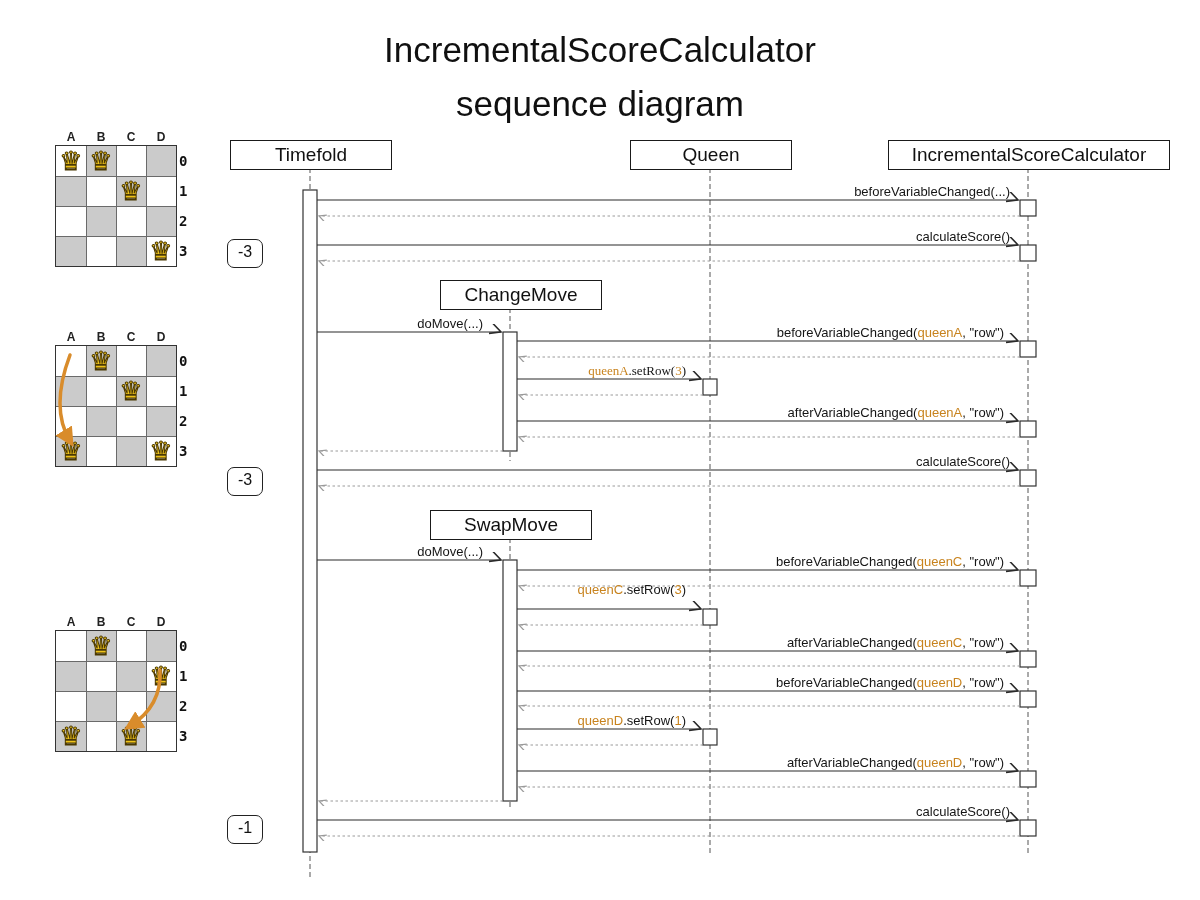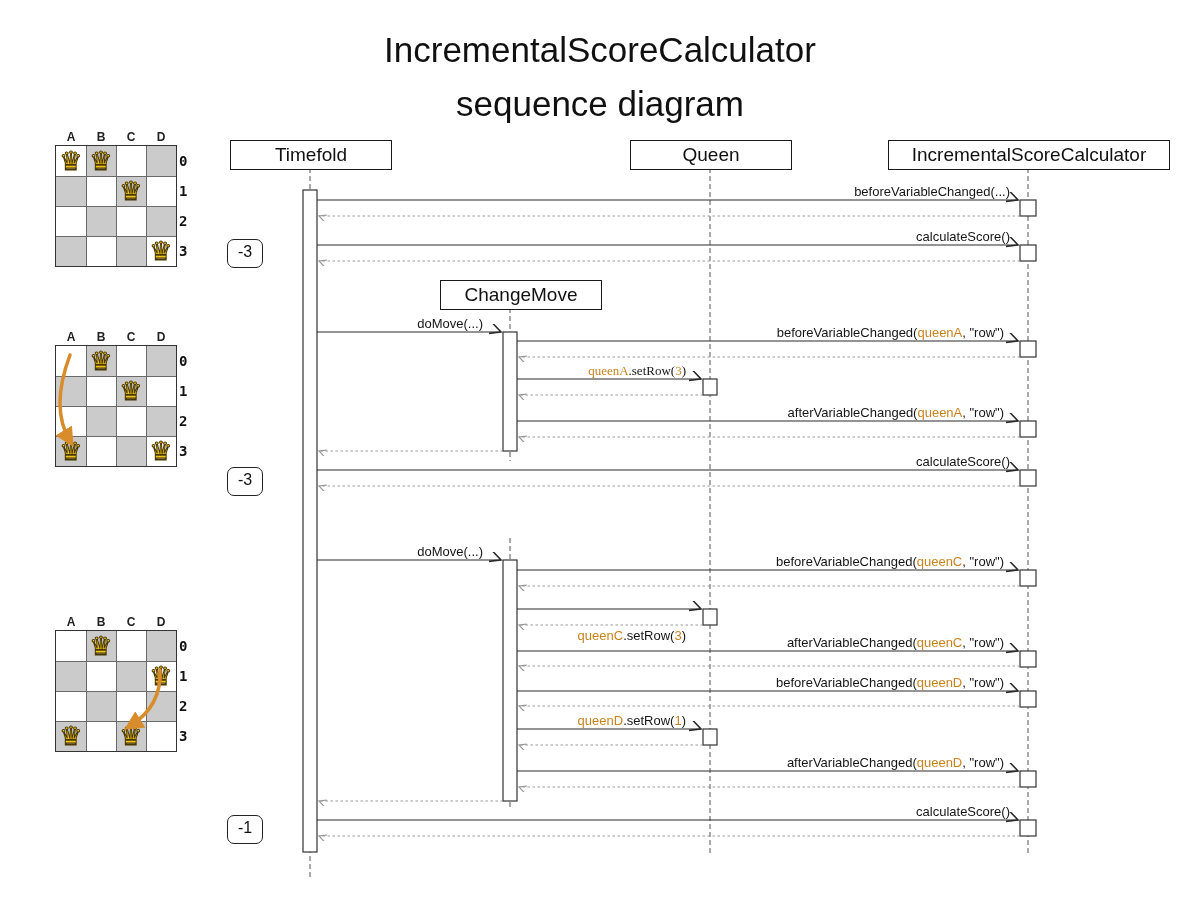--- a/index.html
+++ b/index.html
@@ -114,30 +114,31 @@
       </marker>
     </defs>
   <path d="M 70 355 Q 50 408 70 441" class="board-arrow" marker-end="url(#ah-board)"></path>
       <path d="M 160 670 Q 162 706 130 726" class="board-arrow" marker-end="url(#ah-board)"></path>
     </svg>
 
 <div class="pbox" style="left: 230px; top: 140px; width: 160px; height: 28px;">Timefold</div>
     <div class="pbox" style="left: 630px; top: 140px; width: 160px; height: 28px;">Queen</div>
     <div class="pbox" style="left: 888px; top: 140px; width: 280px; height: 28px;">IncrementalScoreCalculator</div>
     <div class="pbox" style="left: 440px; top: 280px; width: 160px; height: 28px;">ChangeMove</div>
+    <div class="pbox" style="left: 430px; top: 510px; width: 160px; height: 28px;">SwapMove</div>
     <div class="msg-label" style="right: 190px; top: 184px;"><span>beforeVariableChanged(...)</span></div>
     <div class="msg-label" style="right: 190px; top: 229px;"><span>calculateScore()</span></div>
     <div class="msg-label" style="right: 717px; top: 316px;"><span>doMove(...)</span></div>
     <div class="msg-label" style="right: 196px; top: 325px;"><span>beforeVariableChanged(</span><span class="orange">queenA</span><span>, "row")</span></div>
     <div class="msg-label" style="right: 514px; top: 363px; font-family: Liberation Serif, serif;"><span class="orange">queenA</span><span>.setRow(</span><span class="orange">3</span><span>)</span></div>
     <div class="msg-label" style="right: 196px; top: 405px;"><span>afterVariableChanged(</span><span class="orange">queenA</span><span>, "row")</span></div>
     <div class="msg-label" style="right: 190px; top: 454px;"><span>calculateScore()</span></div>
     <div class="msg-label" style="right: 717px; top: 544px;"><span>doMove(...)</span></div>
     <div class="msg-label" style="right: 196px; top: 554px;"><span>beforeVariableChanged(</span><span class="orange">queenC</span><span>, "row")</span></div>
-    <div class="msg-label" style="right: 514px; top: 628px;"><span class="orange">queenC</span><span>.setRow(</span><span class="orange">3</span><span>)</span></div>
+    <div class="msg-label" style="right: 514px; top: 582px;"><span class="orange">queenC</span><span>.setRow(</span><span class="orange">3</span><span>)</span></div>
     <div class="msg-label" style="right: 196px; top: 635px;"><span>afterVariableChanged(</span><span class="orange">queenC</span><span>, "row")</span></div>
     <div class="msg-label" style="right: 196px; top: 675px;"><span>beforeVariableChanged(</span><span class="orange">queenD</span><span>, "row")</span></div>
     <div class="msg-label" style="right: 514px; top: 713px;"><span class="orange">queenD</span><span>.setRow(</span><span class="orange">1</span><span>)</span></div>
     <div class="msg-label" style="right: 196px; top: 755px;"><span>afterVariableChanged(</span><span class="orange">queenD</span><span>, "row")</span></div>
     <div class="msg-label" style="right: 190px; top: 804px;"><span>calculateScore()</span></div>
     <div class="board" style="left: 55px; top: 145px;">
       <div class="cell light" style="left: 0px; top: 0px;"></div>
       <div class="cell dark" style="left: 30px; top: 0px;"></div>
       <div class="cell light" style="left: 60px; top: 0px;"></div>
       <div class="cell dark" style="left: 90px; top: 0px;"></div>

